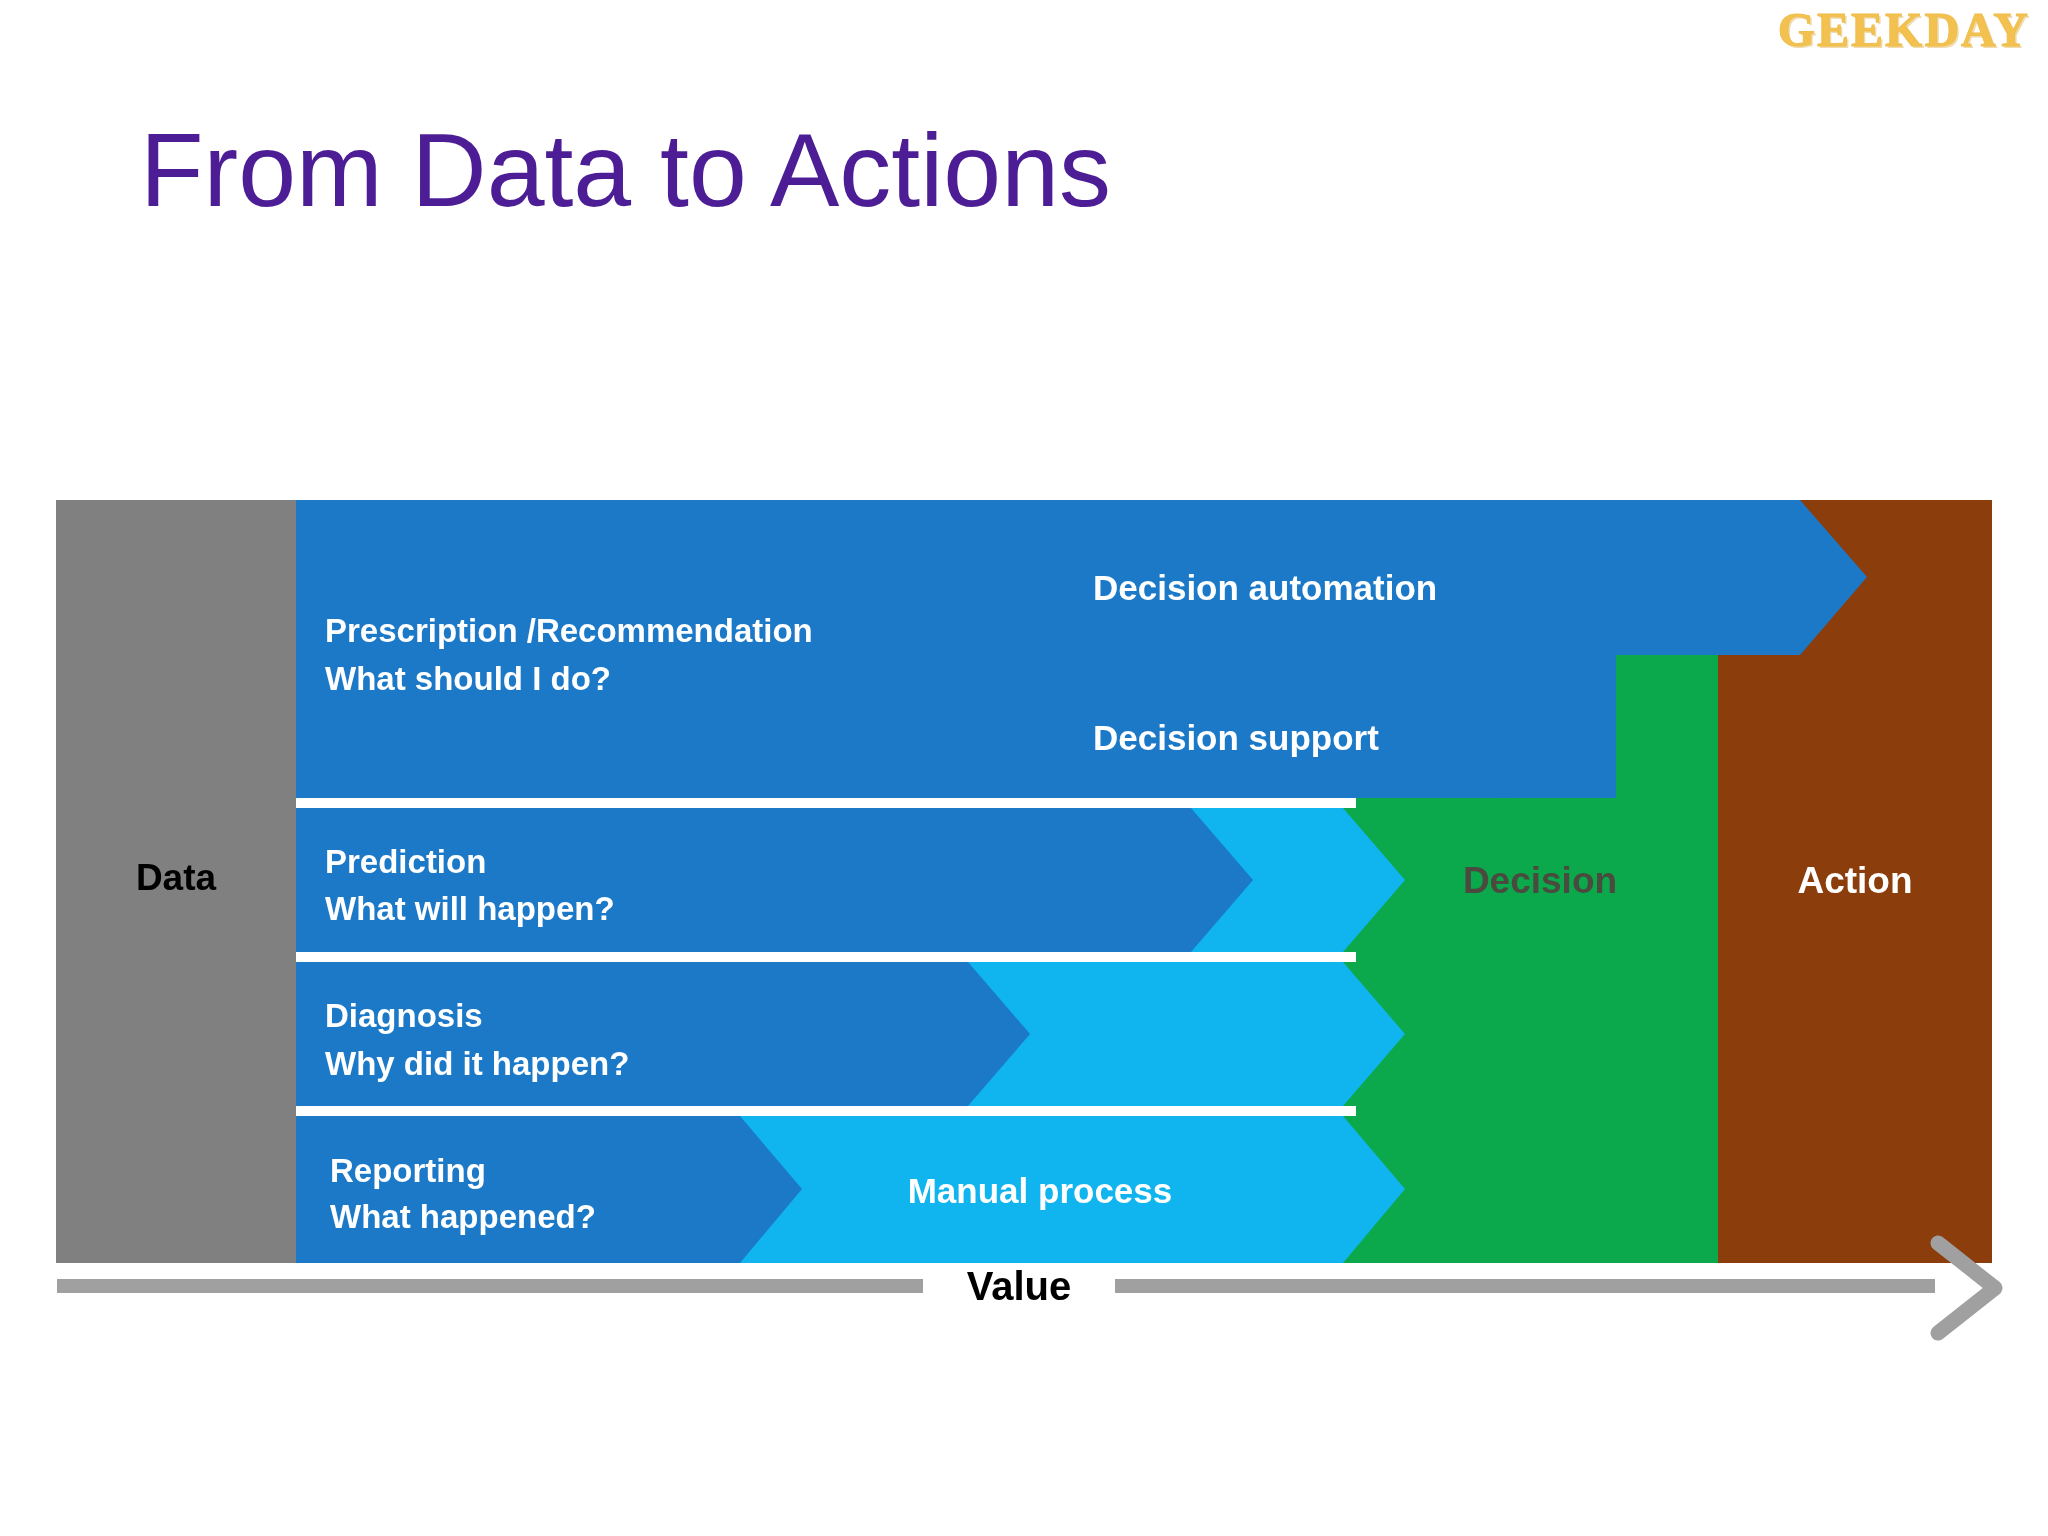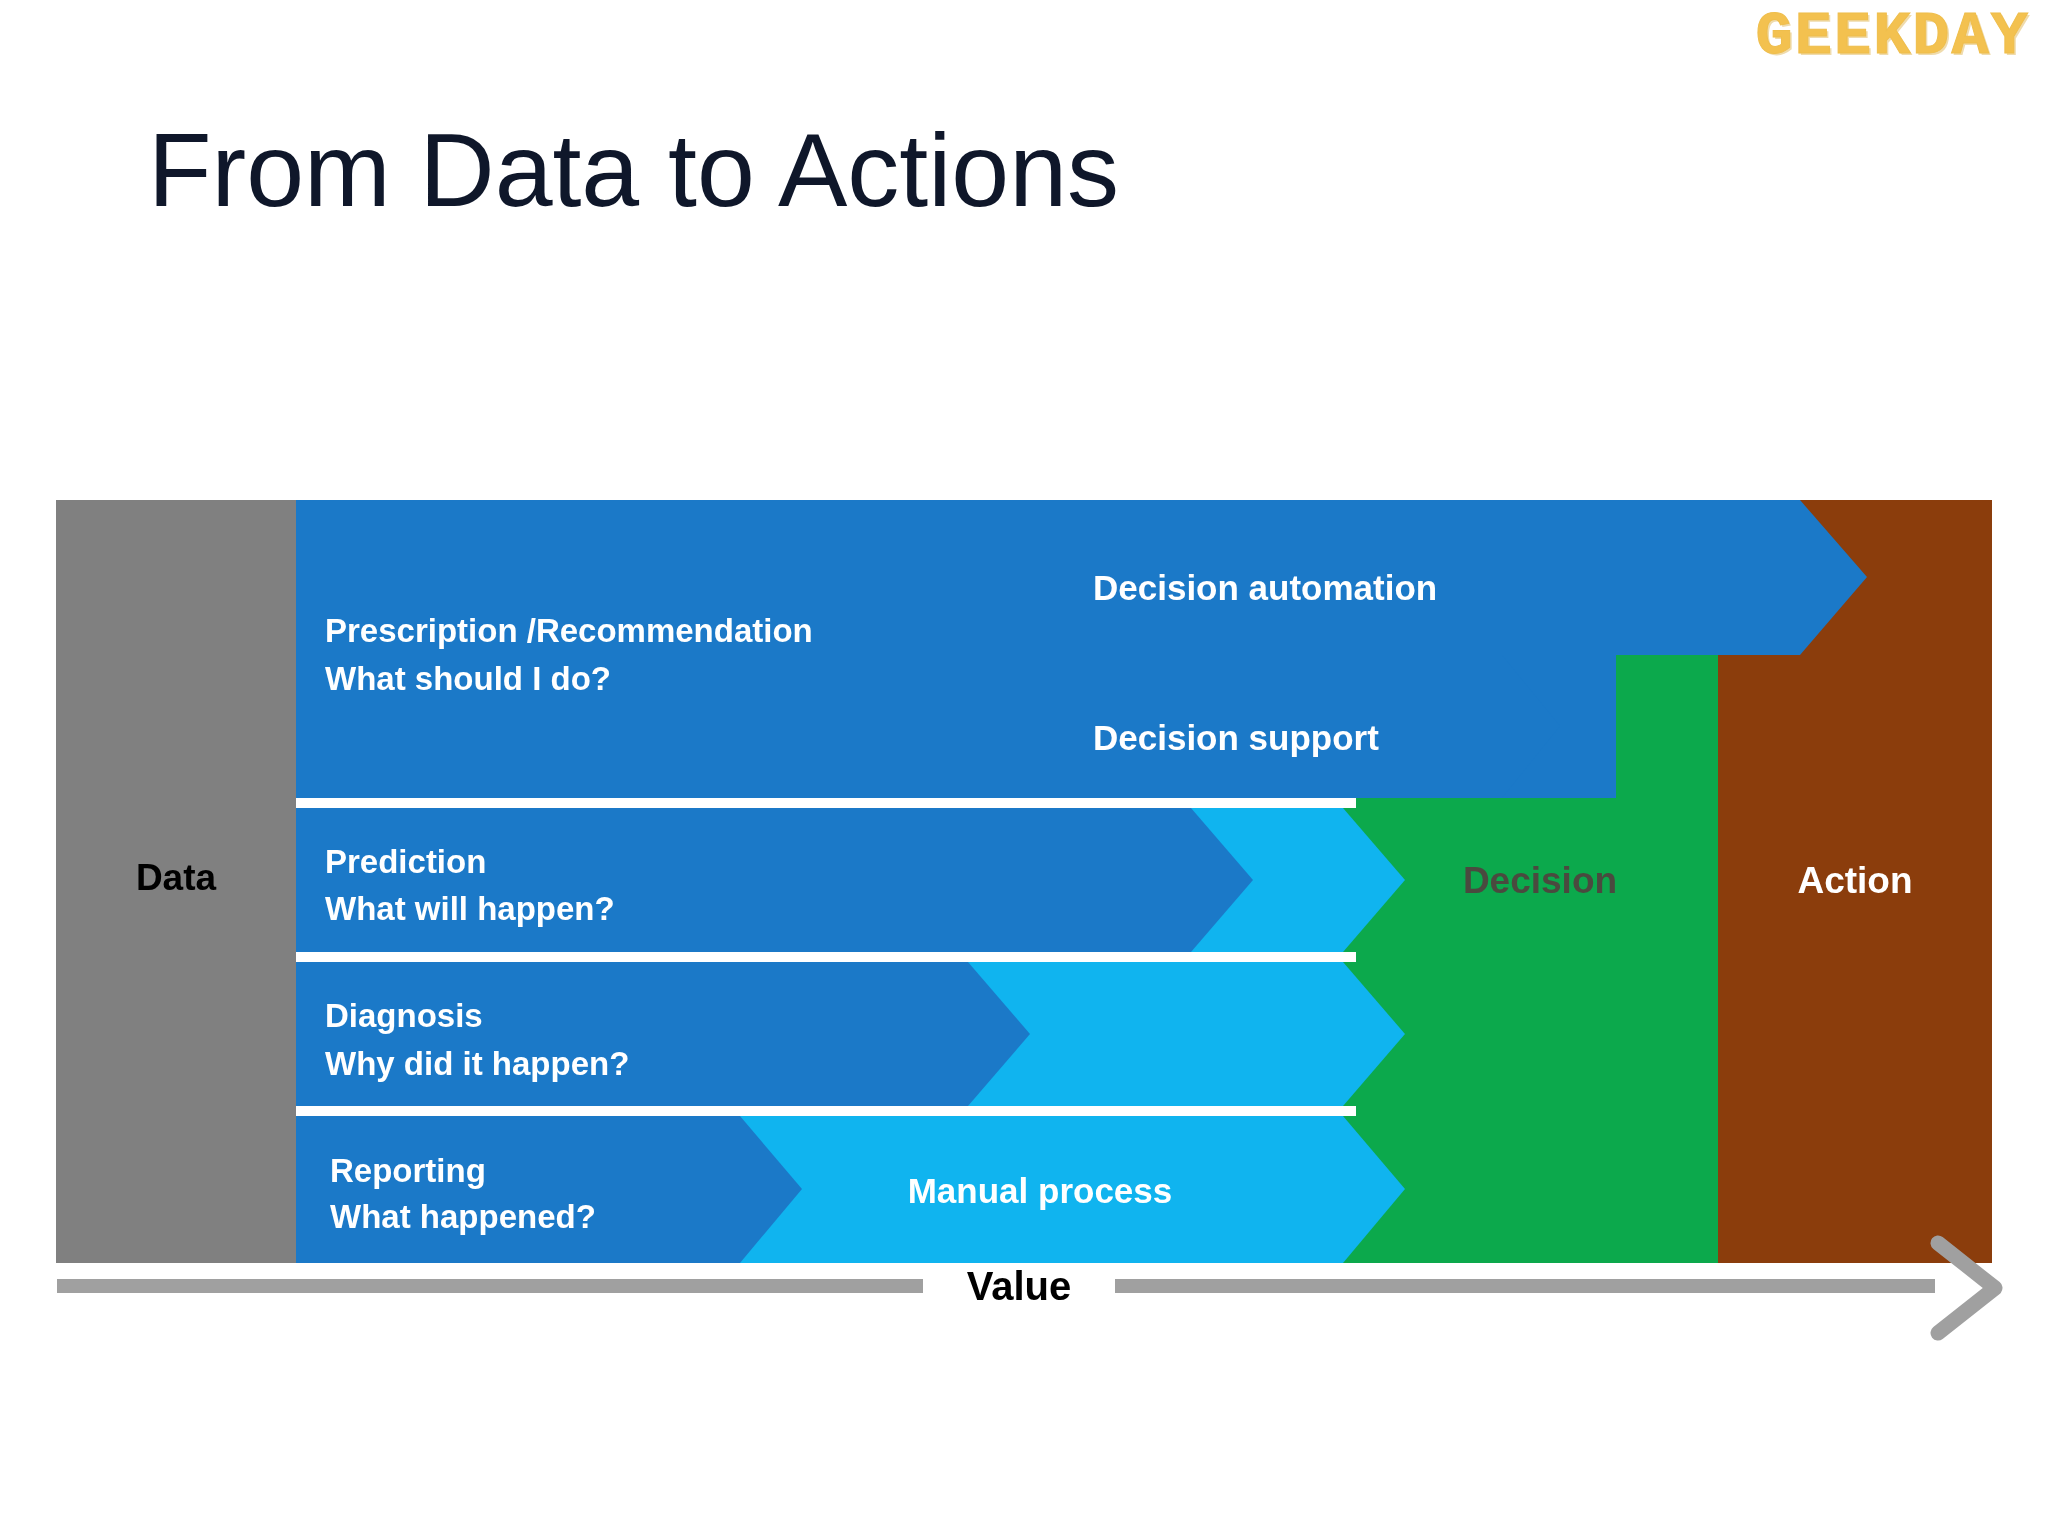--- a/index.html
+++ b/index.html
@@ -13,41 +13,41 @@
     position: relative;
     overflow: hidden;
     font-family: "Liberation Sans", sans-serif;
   }
 
   
   #brand-logo {
     position: absolute;
     top: 6px;
     right: 18px;
-    font-family: Liberation Mono, monospace;
+    font-family: Liberation Serif, serif;
     font-weight: bold;
-    font-size: 62px;
+    font-size: 48px;
     letter-spacing: 2px;
     color: #F4C košt;
     color: #F3C14F;
     line-height: 1;
     text-shadow: 2px 2px 0 rgba(220,175,70,0.45);
     -webkit-text-stroke: 1px #EFBE4C;
   }
 
   
   #slide-title {
     position: absolute;
-    left: 148px;
+    left: 140px;
     top: 116px;
     font-family: "Liberation Sans", sans-serif;
     font-weight: 400;
     font-size: 104px;
     line-height: 1.05;
-    color: #0f172a;
+    color: #4c1d95;
     white-space: nowrap;
   }
 
   
   #diagram-stage {
     position: absolute;
     left: 0;
     top: 0;
     width: 2048px;
     height: 1536px;

